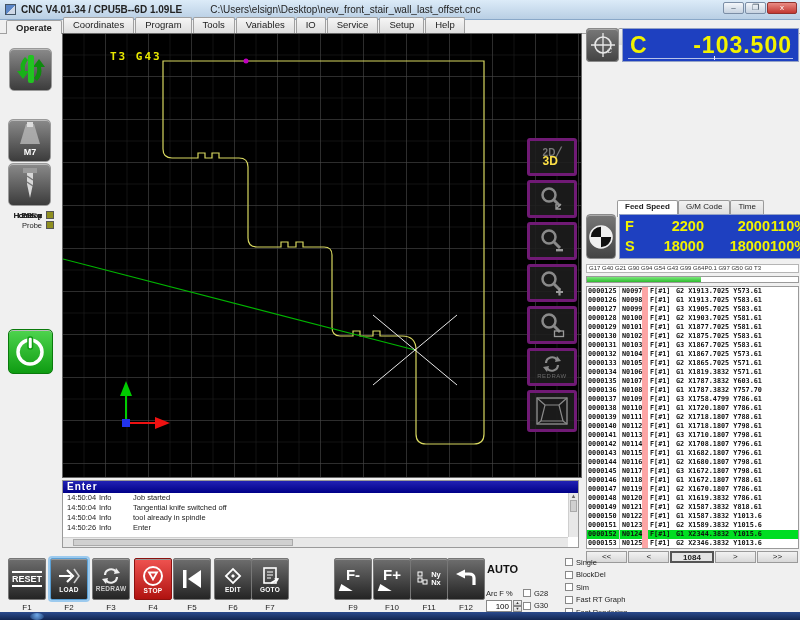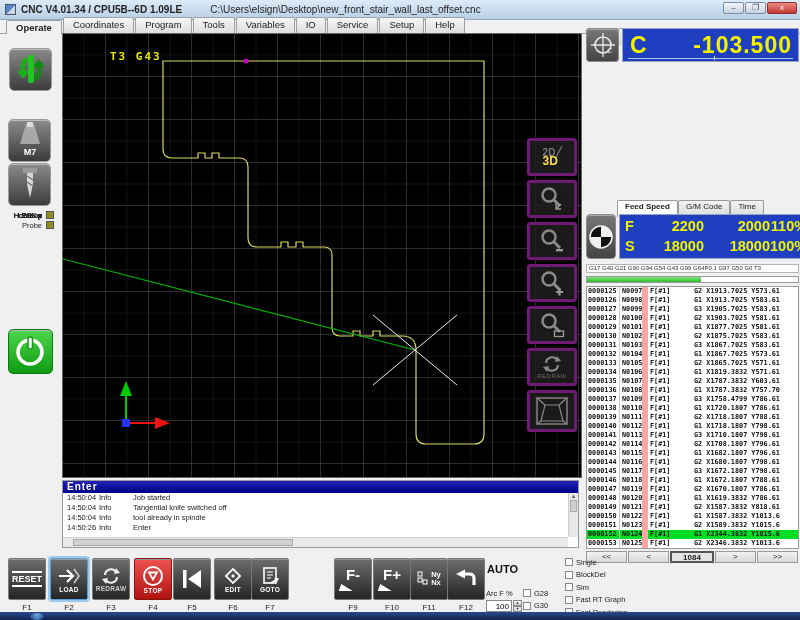--- a/index.html
+++ b/index.html
@@ -103,21 +103,21 @@
   .prog { position:absolute; left:1px; width:213px; height:7px; border:1px solid #9a9a9a; background:#fff; }
   .prog .fill { height:100%; background:linear-gradient(#7ce87c,#2dbb2d); }
   .glist { position:absolute; left:1px; width:213px; background:#fff; border:1px solid #9a9a9a;
     font-family:"DejaVu Sans Mono",monospace; font-size:6.8px; font-weight:bold; color:#111;
     overflow:hidden; }
   .grow { display:flex; height:9px; line-height:9px; white-space:nowrap; }
   .grow.hl { background:#00dd22; }
   .grow .c1 { width:33px; border-right:1px solid #c8c8c8; padding-left:1px; }
   .grow .c2 { width:28px; padding-left:2px; border-right:6px solid #fca5a5;}
   .grow .c3 { width:26px; padding-left:2px; }
-  .grow .c4 { flex:1; padding-left:2px; overflow:hidden;text-align:center; }
+  .grow .c4 { flex:1; padding-left:2px; overflow:hidden; }
   .pager { position:absolute; left:1px; width:213px; height:12px; display:flex; }
   .pbtn { flex:1; border:1px solid #9a9a9a; background:linear-gradient(#f2f2f2,#d8d8d8);
     font-size:8px; line-height:10px; text-align:center; color:#222; margin-right:1px; }
   .pbtn.page { background:#e4e4e4; border:2px solid #555; font-weight:bold; }
 
   
   .toolbar { position:absolute; left:0; top:555px; width:585px; height:57px; }
   .tbtn { position:absolute; top:3px; width:38px; height:42px; border:1px solid #777;
     border-radius:2px; background:linear-gradient(#6e6e6e,#242424);
     box-shadow:inset 0 1px 0 #999; display:flex; flex-direction:column;

